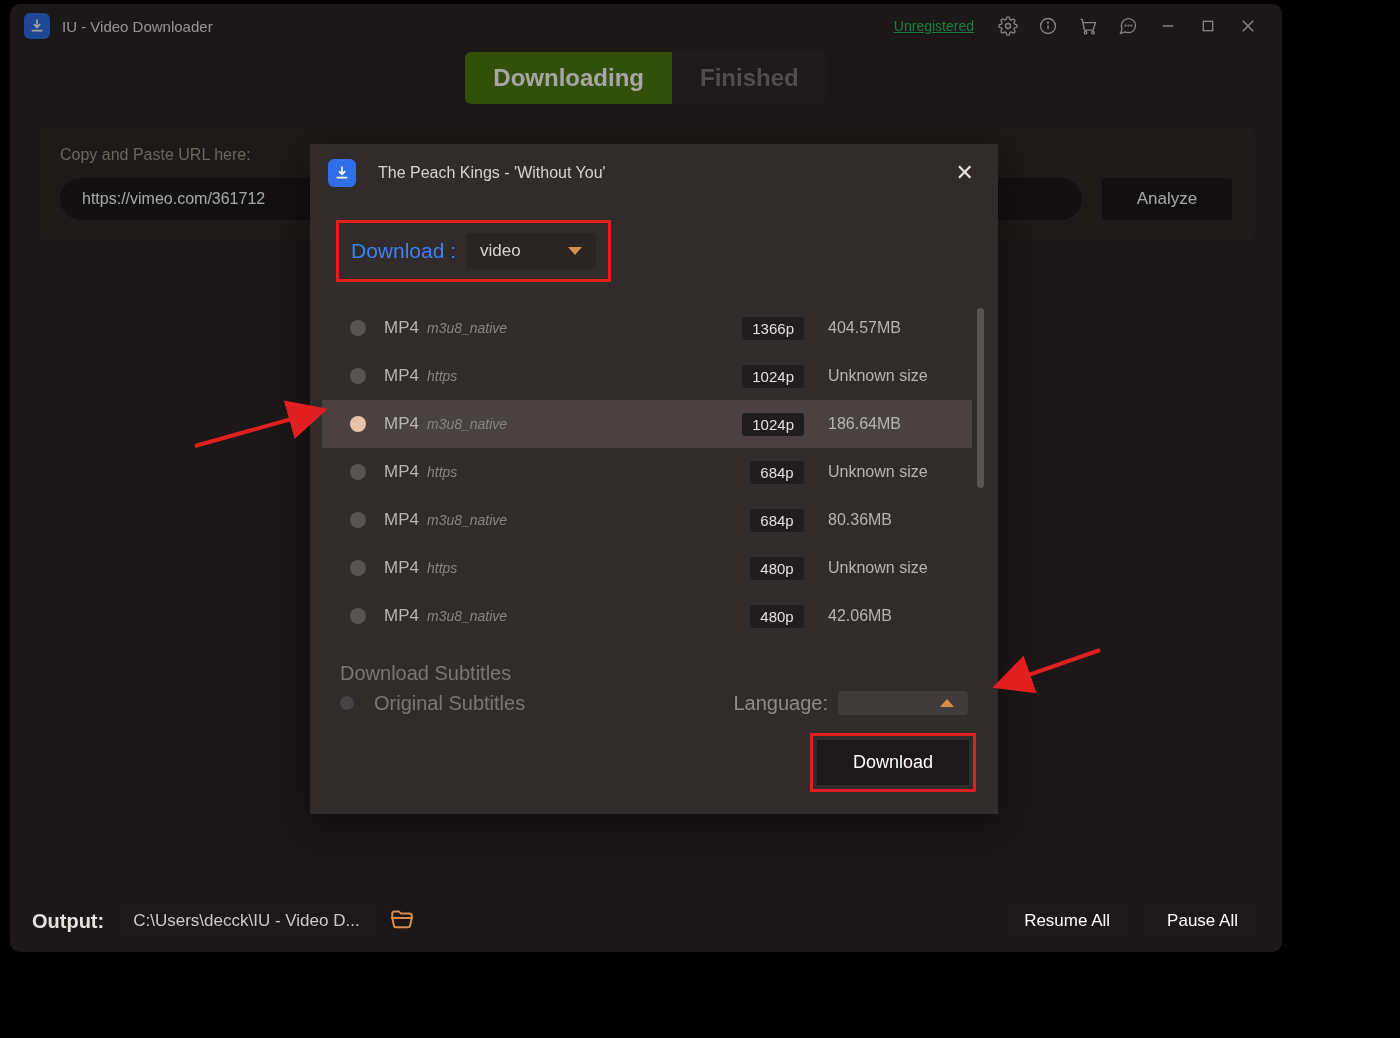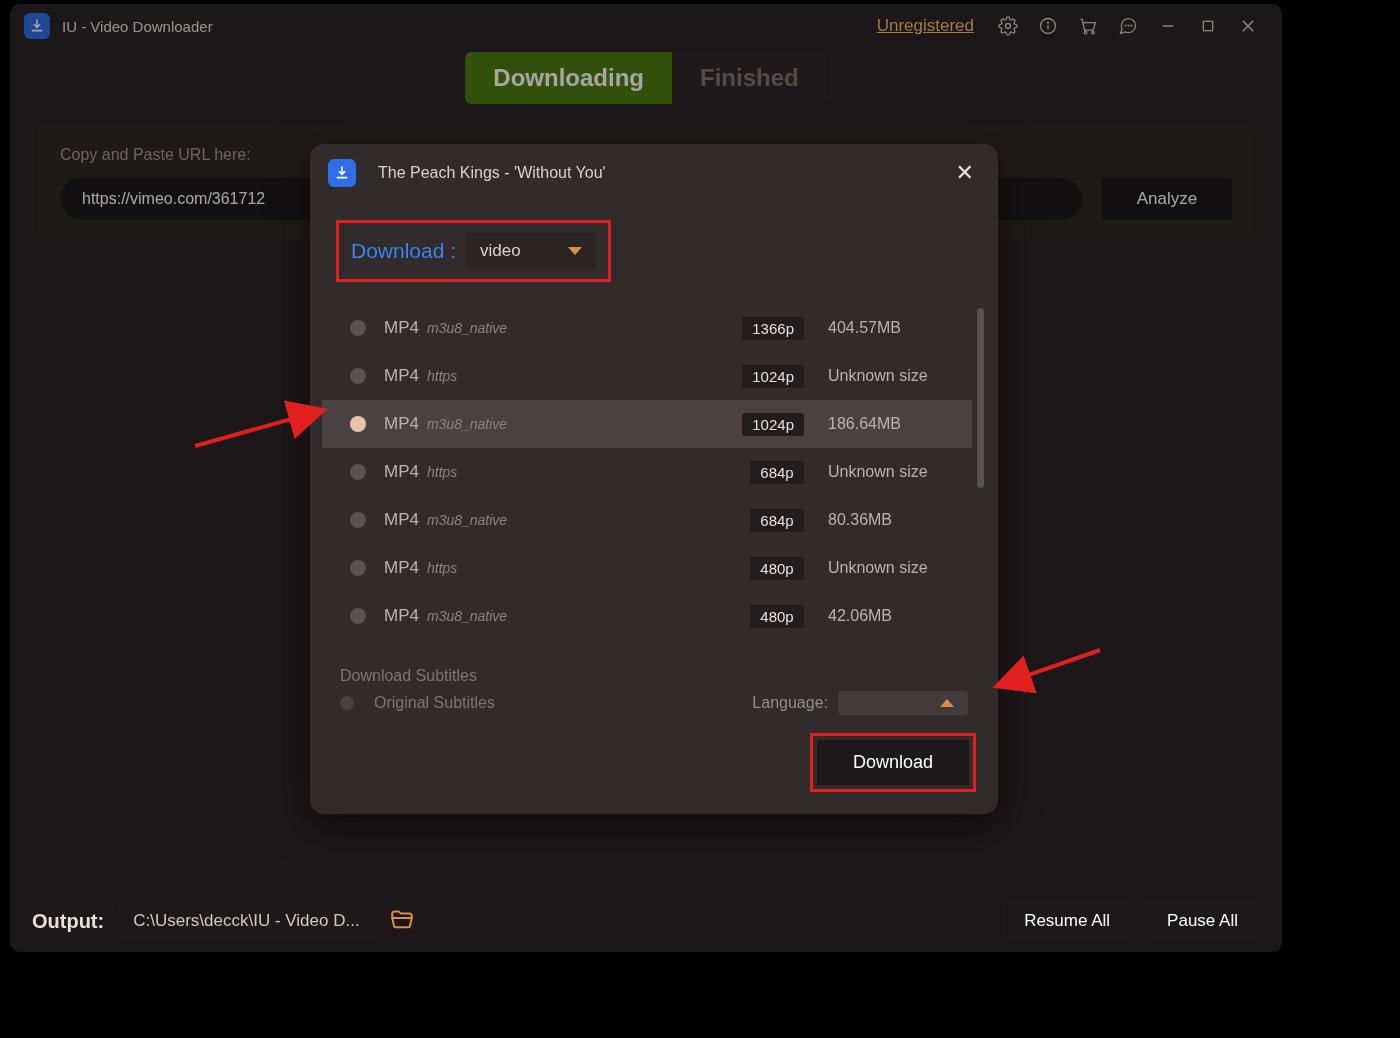--- a/index.html
+++ b/index.html
@@ -13,21 +13,21 @@
 
   
   .titlebar { height: 44px; display: flex; align-items: center; padding: 0 14px; }
   .app-logo {
     width: 26px; height: 26px; border-radius: 6px; background: #2f6ee6;
     display: flex; align-items: center; justify-content: center; margin-right: 12px;
   }
   .app-logo svg { width: 16px; height: 16px; }
   .app-title { color: #e6e1df; font-size: 15px; }
   .title-spacer { flex: 1; }
-  .unreg { color: #fdba74; font-size: 17px; text-decoration: underline; margin-right: 14px; cursor: pointer; }
+  .unreg { color: #22c55e; font-size: 14px; text-decoration: underline; margin-right: 14px; cursor: pointer; }
   .tb-icon { width: 22px; height: 22px; margin: 0 9px; display: flex; align-items: center; justify-content: center; cursor: pointer; color: #cfcac8; }
   .tb-icon svg { width: 20px; height: 20px; stroke: currentColor; fill: none; stroke-width: 1.6; }
   .winctl { width: 22px; height: 22px; margin: 0 9px; display: flex; align-items: center; justify-content: center; cursor: pointer; color: #cfcac8; }
 
   
   .tabbar { height: 60px; display: flex; align-items: center; justify-content: center; }
   .tabs { display: flex; background: #2e2728; border-radius: 6px; overflow: hidden; }
   .tab { padding: 12px 28px; font-size: 24px; font-weight: 700; color: #7d7574; cursor: pointer; }
   .tab.active { background: #4d7c0f; color: #fff; }
 
@@ -51,21 +51,21 @@
   .bottombar { position: absolute; bottom: 0; left: 0; right: 0; height: 62px; display: flex; align-items: center; padding: 0 22px; gap: 13px; }
   .out-label { color: #e6e1df; font-size: 20px; font-weight: 700; }
   .out-path { background: #1d1819; color: #cfcac8; font-size: 17px; padding: 8px 16px; border-radius: 4px; max-width: 300px; white-space: nowrap; overflow: hidden; text-overflow: ellipsis; }
   .folder-icon { color: #d98e4a; cursor: pointer; }
   .bb-spacer { flex: 1; }
   .bb-btn { background: #1d1819; color: #fff; border: none; padding: 10px 22px; font-size: 17px; border-radius: 4px; cursor: pointer; }
 
   
   .dialog {
     position: absolute; left: 300px; top: 140px; width: 688px; height: 670px;
-    background: #322b2c; border-radius: 14px; display: flex; flex-direction: column;
+    background: #322b2c; border-radius: 0; display: flex; flex-direction: column;
     box-shadow: 0 10px 40px rgba(0,0,0,.5);
   }
   .dlg-head { display: flex; align-items: center; padding: 14px 18px; }
   .dlg-logo { width: 28px; height: 28px; border-radius: 6px; background: #2f6ee6; display: flex; align-items: center; justify-content: center; margin-right: 22px; }
   .dlg-title { color: #d8d2d0; font-size: 16px; }
   .dlg-close { margin-left: auto; cursor: pointer; color: #e6e1df; font-size: 22px; padding: 2px 6px; }
 
   .selectors { display: flex; gap: 24px; padding: 18px 26px 22px 26px; }
   .selgroup { display: flex; align-items: center; padding: 10px 12px; border: 3px solid #e21f1f; }
   .sel-label { color: #3b82f6; font-size: 21px; margin-right: 10px; }
@@ -80,21 +80,21 @@
   .qrow.selected { background: #4b4142; }
   .radio { width: 16px; height: 16px; border-radius: 50%; background: #5b5251; margin-right: 18px; flex-shrink: 0; }
   .qrow.selected .radio { background: #e9c4a8; }
   .codec { flex: 1; display: flex; align-items: baseline; gap: 8px; }
   .codec .fmt { font-size: 17px; }
   .codec .meta { font-style: italic; font-size: 14px; color: #8c8381; }
   .res { background: #211c1d; color: #e6e1df; padding: 3px 10px; border-radius: 3px; font-size: 15px; margin: 0 24px; min-width: 54px; text-align: center; }
   .size { width: 130px; font-size: 16px; }
   .scrollthumb { position: absolute; right: 14px; top: 4px; width: 7px; height: 180px; background: #5b5251; border-radius: 4px; }
 
-  .sub-section { color: #7d7574; font-size: 16px; padding: 0 30px; margin-top: -2px; }
+  .sub-section { color: #7d7574; font-size: 20px; padding: 0 30px; margin-top: -2px; }
   .sub-section .hdr { margin-bottom: 6px; }
   .subrow { display: flex; align-items: center; gap: 10px; }
   .subrow .radio { width: 14px; height: 14px; background: #4b4142; margin-right: 10px; }
   .subrow .lang-lbl { margin-left: auto; color: #948a88; }
   .lang-select { background: #423a3b; border-radius: 4px; padding: 8px 14px; min-width: 130px; display: flex; align-items: center; justify-content: flex-end; }
   .lang-select .caret { border-top: none; border-bottom: 8px solid #d98e4a; }
 
   .dlg-footer { display: flex; justify-content: flex-end; padding: 18px 22px 22px 22px; }
   .dl-wrap { border: 3px solid #e21f1f; padding: 4px; }
   .dl-btn { background: #1d1819; color: #fff; border: none; font-size: 18px; padding: 12px 36px; cursor: pointer; }

